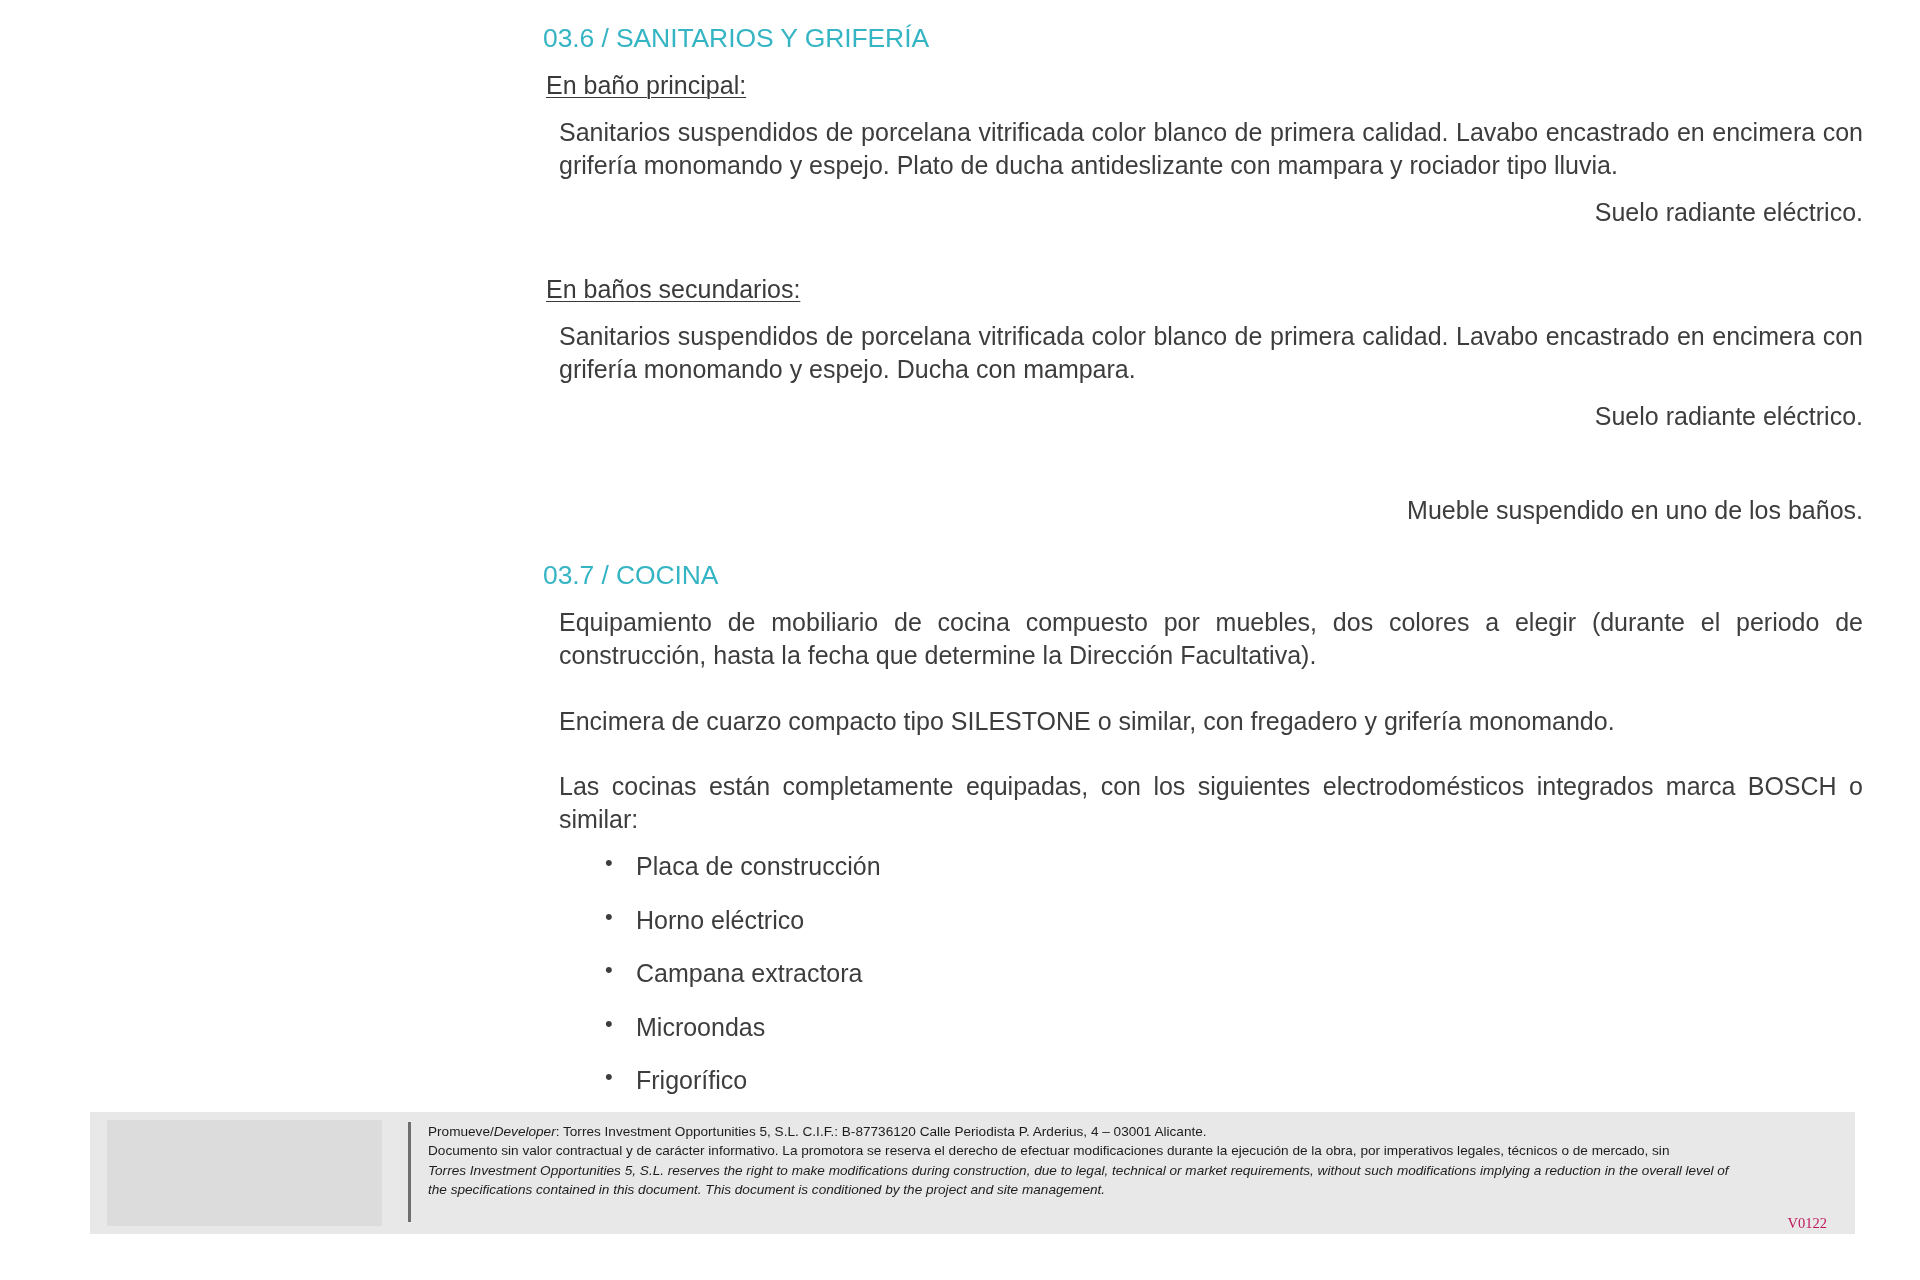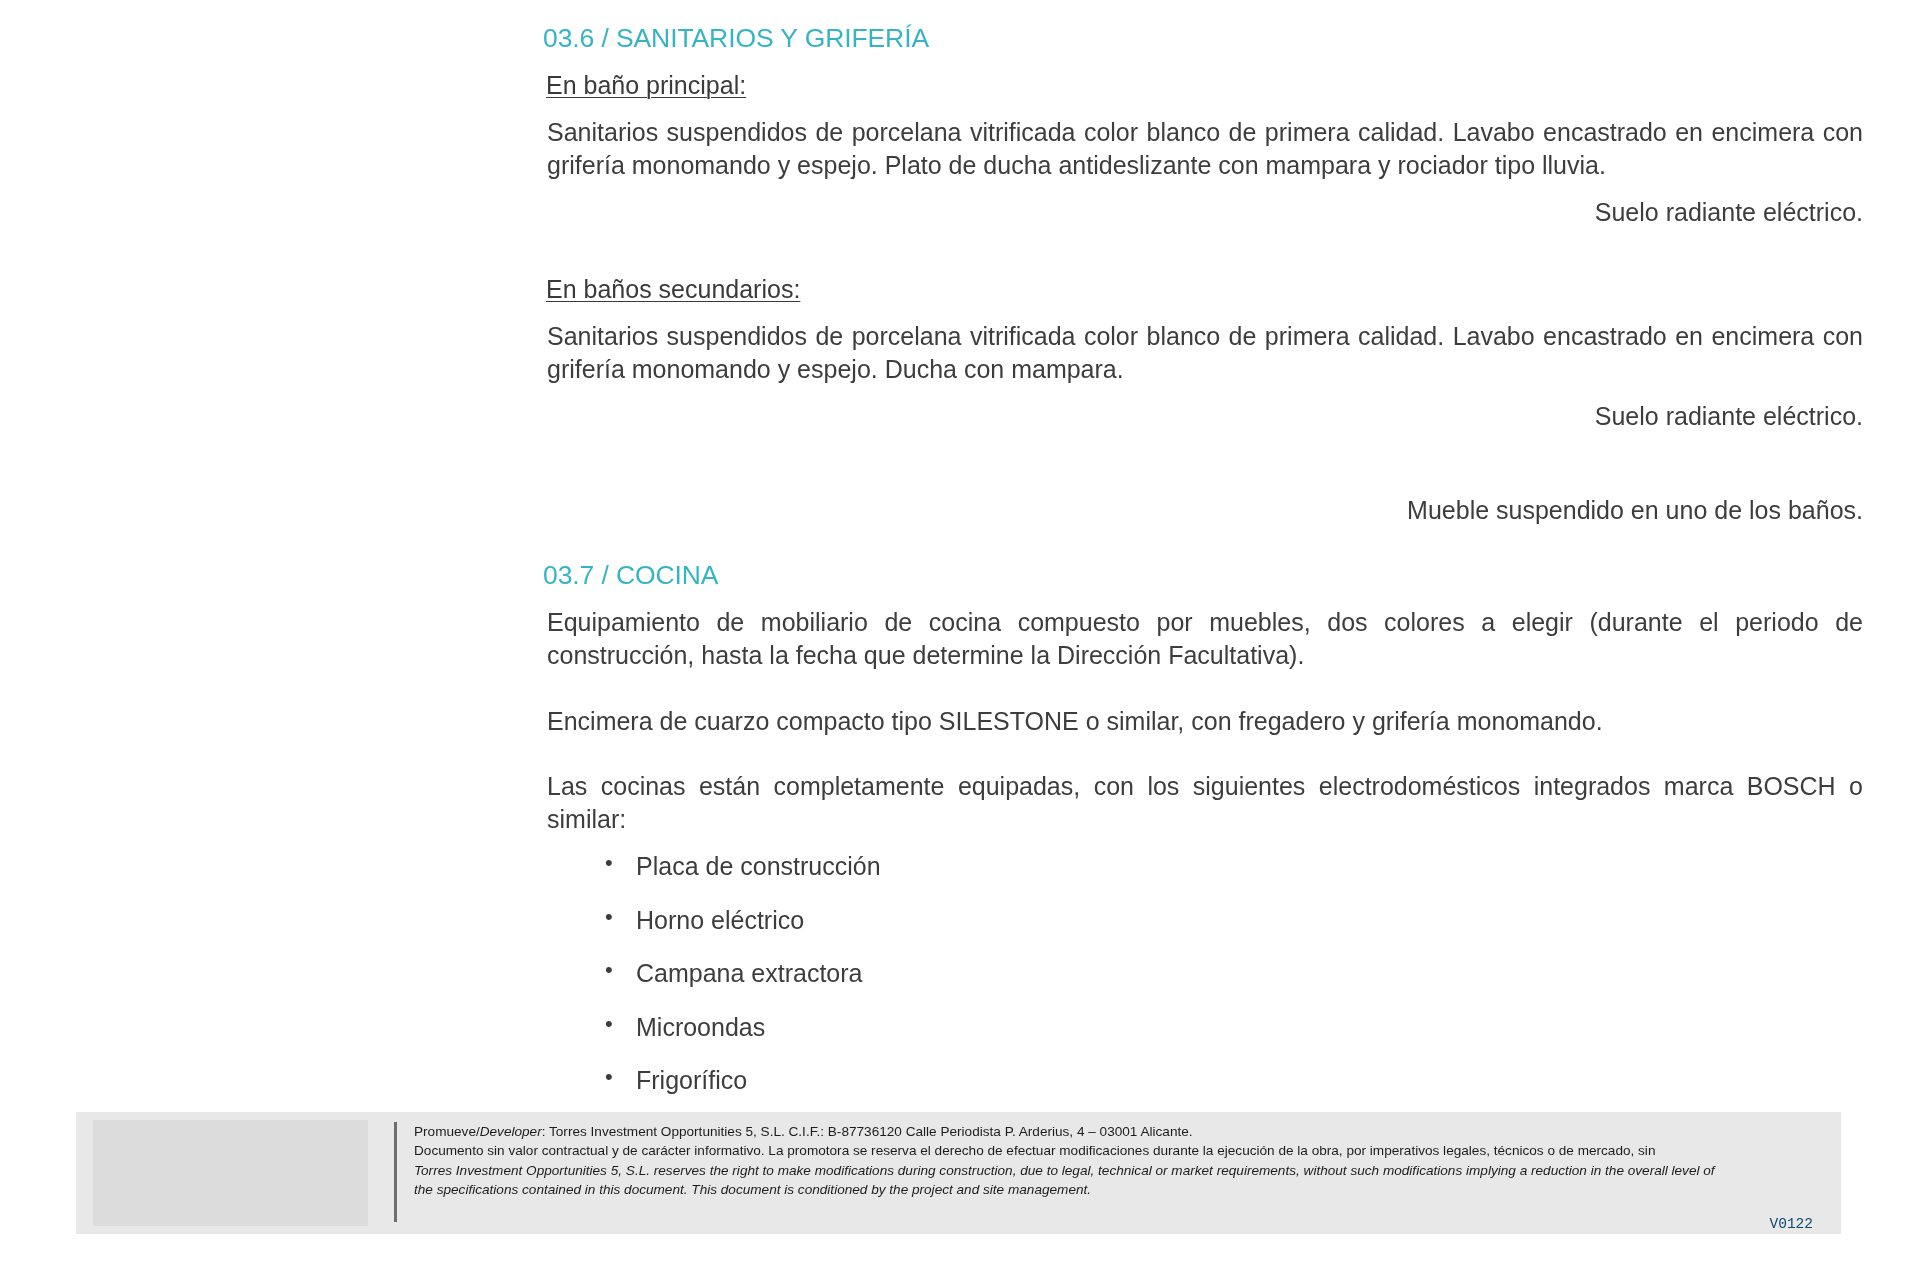--- a/index.html
+++ b/index.html
@@ -50,21 +50,21 @@
   .sub-heading span.u {
     text-decoration: underline;
     text-underline-offset: 3px;
     text-decoration-thickness: 1px;
   }
 
   p.body {
     font-size: 25px;
     color: #3d3d3d;
     line-height: 1.33;
-    margin: 0 0 14px 4px;
+    margin: 0 0 14px 16px;
     text-align: justify;
     text-justify: inter-word;
     font-weight: 400;
   }
   p.body.nojust { text-align: right; }
 
   .gap-sm { height: 18px; }
   .gap-md { height: 30px; }
   .gap-lg { height: 46px; }
 
@@ -86,21 +86,21 @@
     left: 0;
     top: -1px;
     font-size: 22px;
     color: #3d3d3d;
     line-height: 1.3;
   }
 
   
   .footer {
     position: absolute;
-    left: 76px;
+    left: 90px;
     top: 1112px;
     width: 1765px;
     height: 122px;
     background: #e8e8e8;
     display: flex;
     align-items: stretch;
   }
   .footer-logo-box {
     width: 275px;
     margin: 8px 0 8px 17px;
@@ -127,22 +127,22 @@
   }
   .footer-text p.en {
     font-style: italic;
   }
   .footer-text .dev-label { font-style: italic; }
   .version {
     position: absolute;
     right: 28px;
     bottom: 2px;
     font-size: 14.5px;
-    color: #0c4a6e;
-    font-family: Liberation Mono, monospace;
+    color: #be185d;
+    font-family: Liberation Serif, serif;
   }
 </style>
 </head>
 <body>
 
 <div class="page">
 
   <div class="content">
 
     <h2 class="sec-heading">03.6 / SANITARIOS Y GRIFERÍA</h2>

